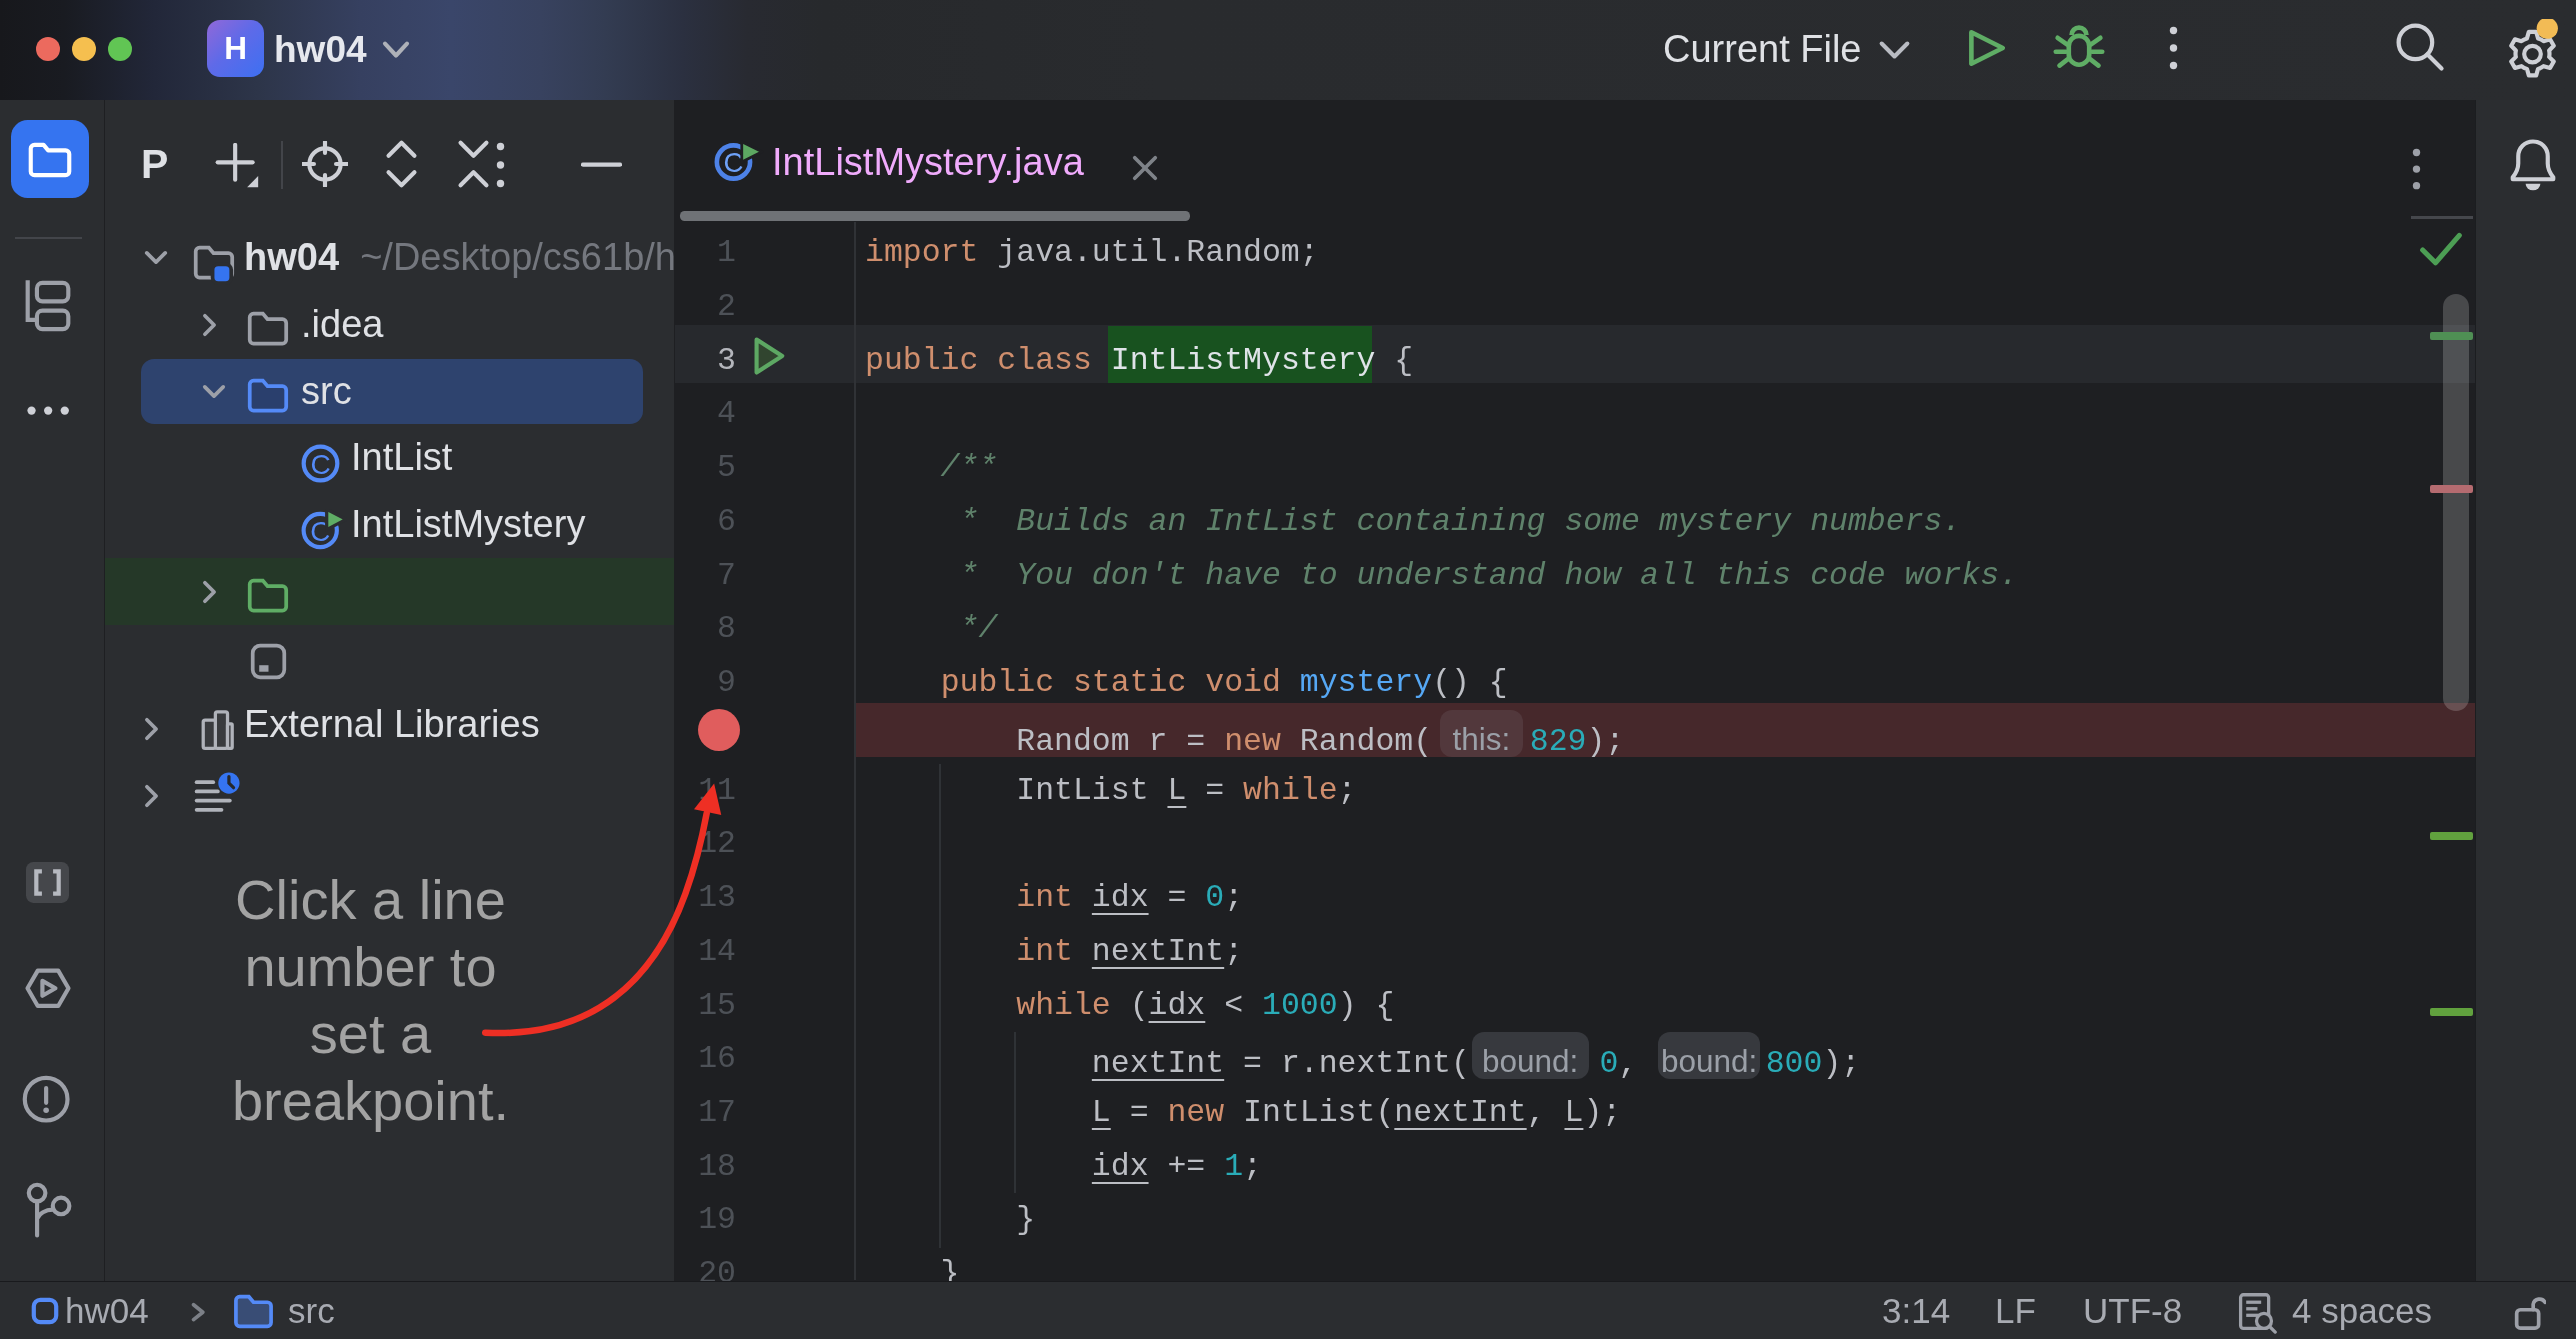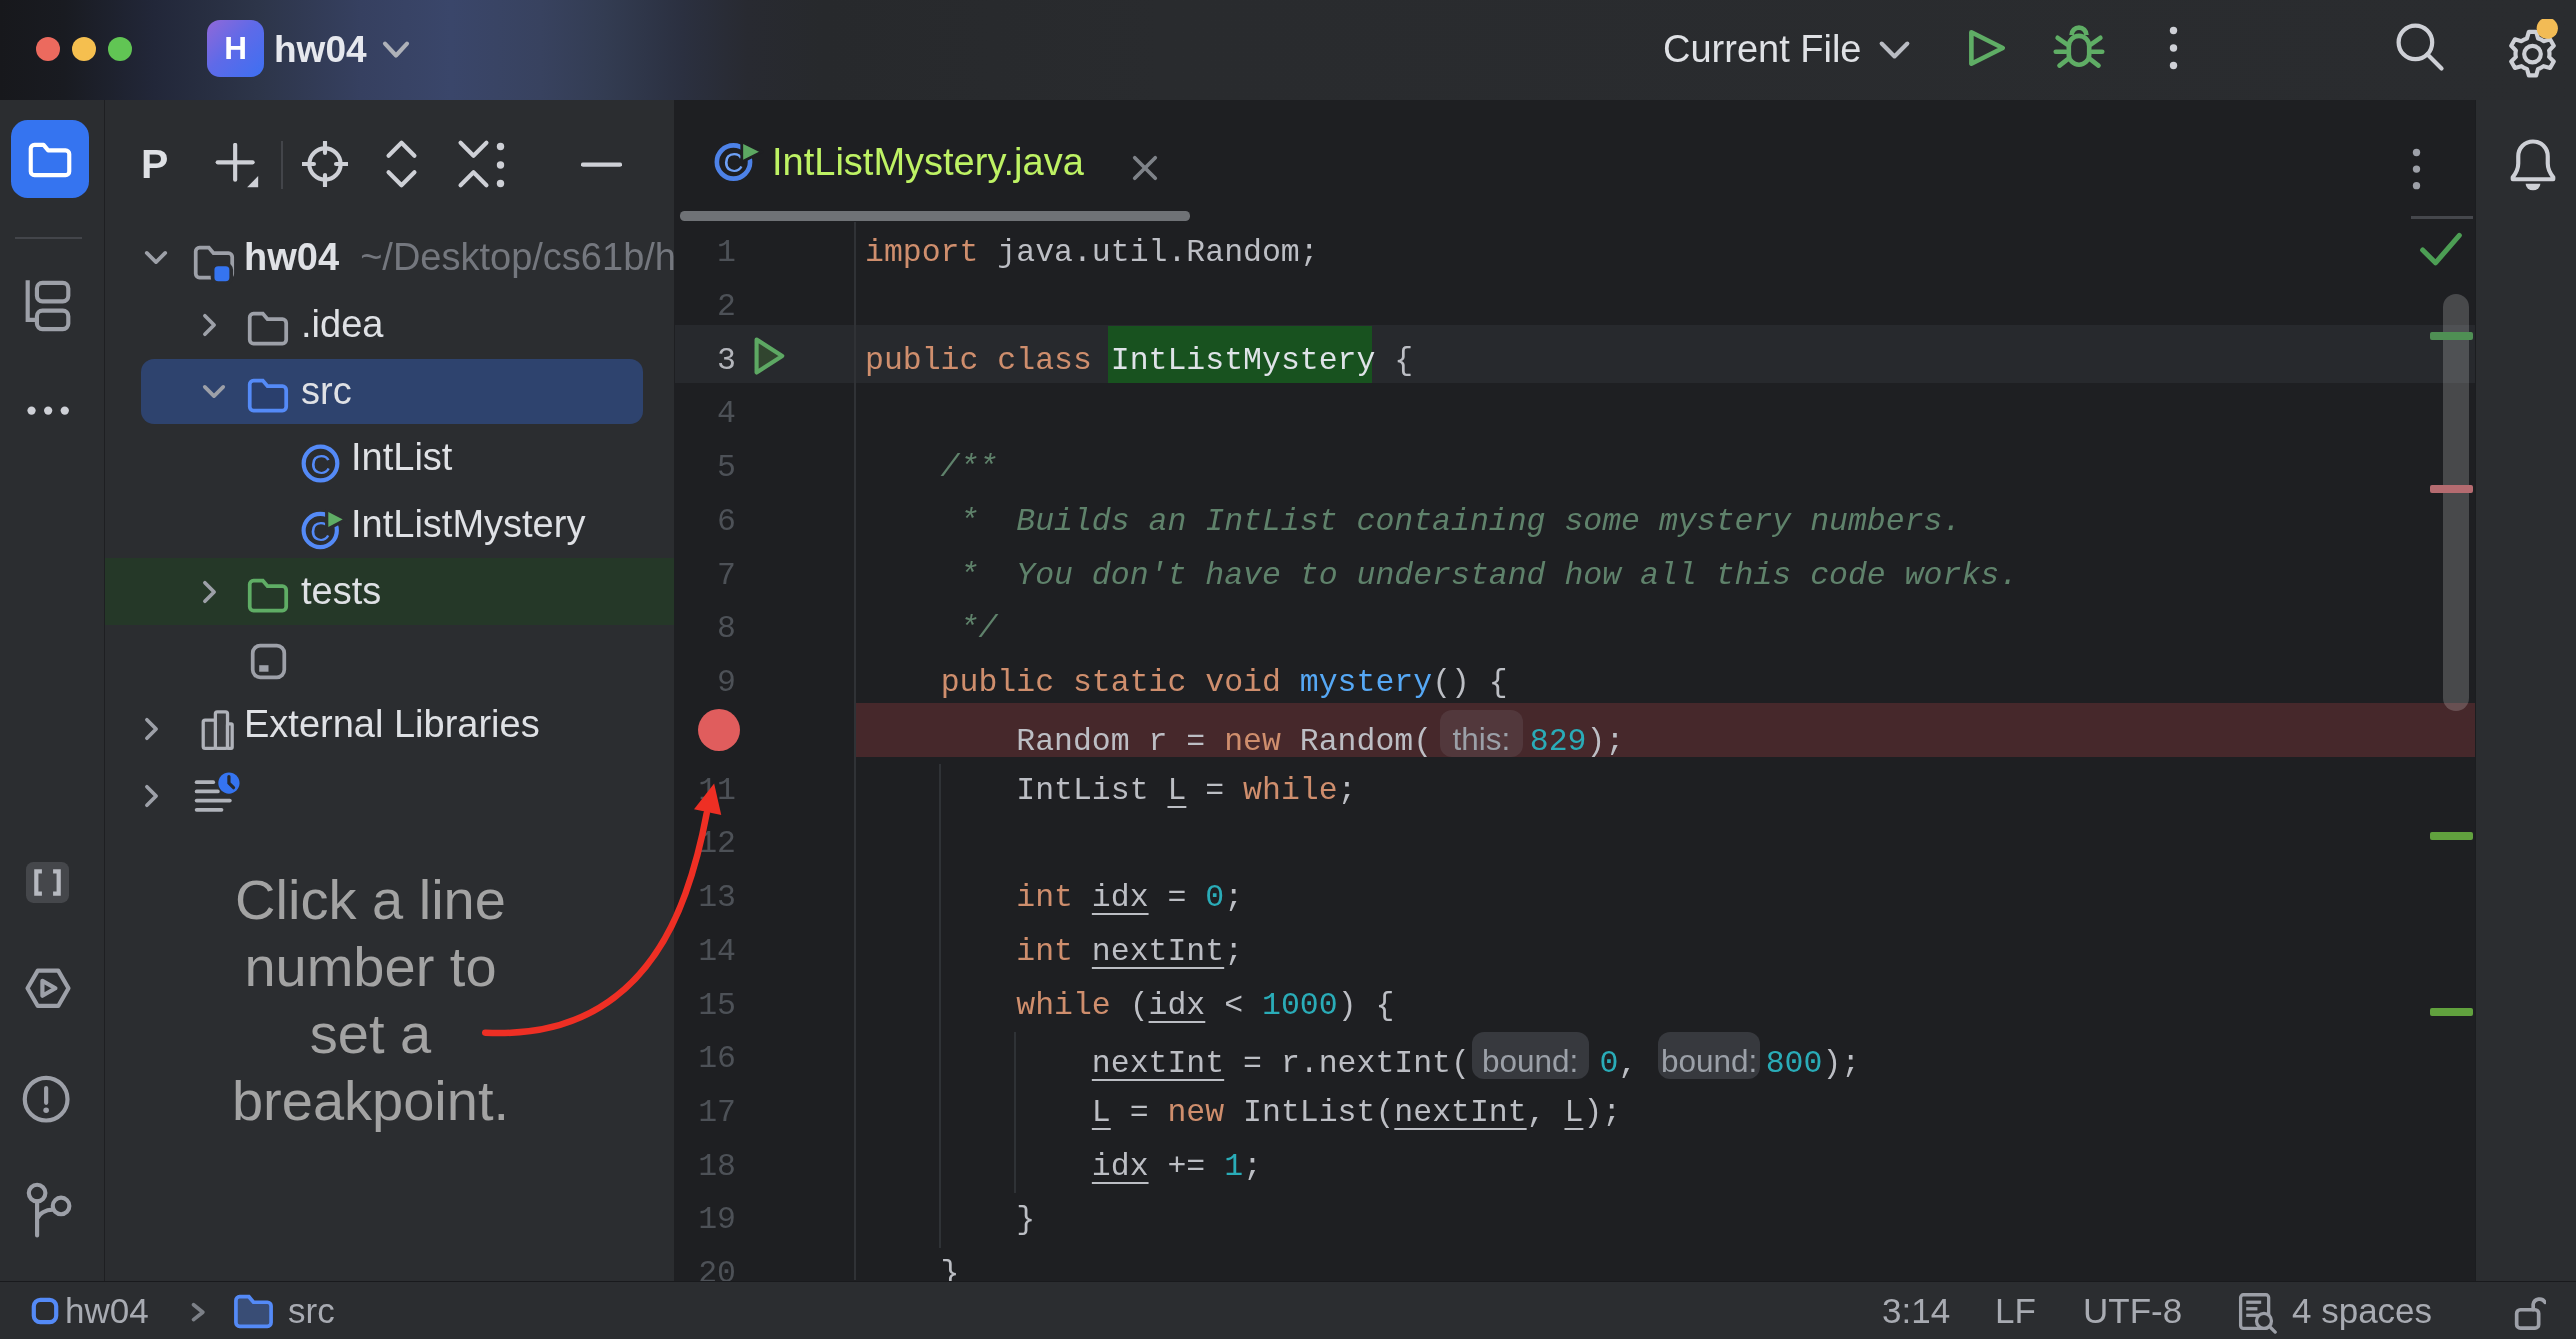--- a/index.html
+++ b/index.html
@@ -185,21 +185,20 @@
     <path d="M 30,0 L 51,11 L 30,22 Z" fill="#5fad65" stroke="#2b2d30" stroke-width="3.5" stroke-linejoin="round"></path>
   </svg>
   <div class="trow" style="top:391px;left:246px;">IntListMystery</div>
 
   <svg class="abs" style="left:97px;top:480px;" width="15" height="24" viewBox="0 0 16 26">
       <polyline points="3,3 13,13 3,23" fill="none" stroke="#9da0a8" stroke-width="4" stroke-linecap="round" stroke-linejoin="round"></polyline>
     </svg>
   <svg class="abs" style="left:141px;top:475px;" width="43" height="43" viewBox="0 0 46 46">
     <path d="M 4,10 a 4,4 0 0 1 4,-4 h 10 l 5,6 h 16 a 4,4 0 0 1 4,4 v 18 a 4,4 0 0 1 -4,4 h -31 a 4,4 0 0 1 -4,-4 Z" fill="none" stroke="#5fad65" stroke-width="4"></path>
   </svg>
-  <div class="trow" style="top:458px;left:196px;">tests</div>
 
   <svg class="abs" style="left:144px;top:542px;" width="39" height="39" viewBox="0 0 42 42">
     <rect x="4" y="4" width="34" height="34" rx="8" fill="none" stroke="#9da0a8" stroke-width="4"></rect>
     <rect x="11" y="25" width="10" height="7" fill="#9da0a8"></rect>
   </svg>
 
   <svg class="abs" style="left:39px;top:617px;" width="15" height="24" viewBox="0 0 16 26">
       <polyline points="3,3 13,13 3,23" fill="none" stroke="#9da0a8" stroke-width="4" stroke-linecap="round" stroke-linejoin="round"></polyline>
     </svg>
   <svg class="abs" style="left:87px;top:609px;" width="43" height="43" viewBox="0 0 46 46">
@@ -221,21 +220,21 @@
     <path d="M 40,5 v 7 l 5,5" fill="none" stroke="#26282b" stroke-width="3.5" stroke-linecap="round"></path>
   </svg>
 </div>
 <div class="abs" id="editor"></div>
 
 <svg class="abs" style="left:713px;top:138px;" width="52" height="48" viewBox="0 0 56 52">
   <circle cx="22" cy="26" r="18" fill="none" stroke="#4d82e8" stroke-width="5"></circle>
   <text x="22" y="37" font-size="30" font-family="Liberation Sans" fill="#6ea1f7" text-anchor="middle">C</text>
   <path d="M 31,4 L 53,15 L 31,26 Z" fill="#5da862" stroke="#1e1f22" stroke-width="3" stroke-linejoin="round"></path>
 </svg>
-<div class="abs uitxt" style="left:772px;top:113px;height:98px;line-height:98px;color:#bef264;">IntListMystery.java</div>
+<div class="abs uitxt" style="left:772px;top:113px;height:98px;line-height:98px;color:#f0abfc;">IntListMystery.java</div>
 <svg class="abs" style="left:1131px;top:154px;" width="28" height="28" viewBox="0 0 30 30">
   <line x1="4" y1="4" x2="26" y2="26" stroke="#7e8288" stroke-width="4" stroke-linecap="round"></line>
   <line x1="26" y1="4" x2="4" y2="26" stroke="#7e8288" stroke-width="4" stroke-linecap="round"></line>
 </svg>
 <div class="abs" style="left:680px;top:211px;width:510px;height:10.2px;border-radius:4.6px;background:#6f7276;"></div>
 <div class="abs" style="left:2411px;top:216px;width:62px;height:2.8px;background:#45474c;"></div>
 <svg class="abs" style="left:2410px;top:147px;" width="13" height="46" viewBox="0 0 14 50">
   <circle cx="7" cy="6" r="4" fill="#9da0a8"></circle>
     <circle cx="7" cy="24" r="4" fill="#9da0a8"></circle>
     <circle cx="7" cy="42" r="4" fill="#9da0a8"></circle>

